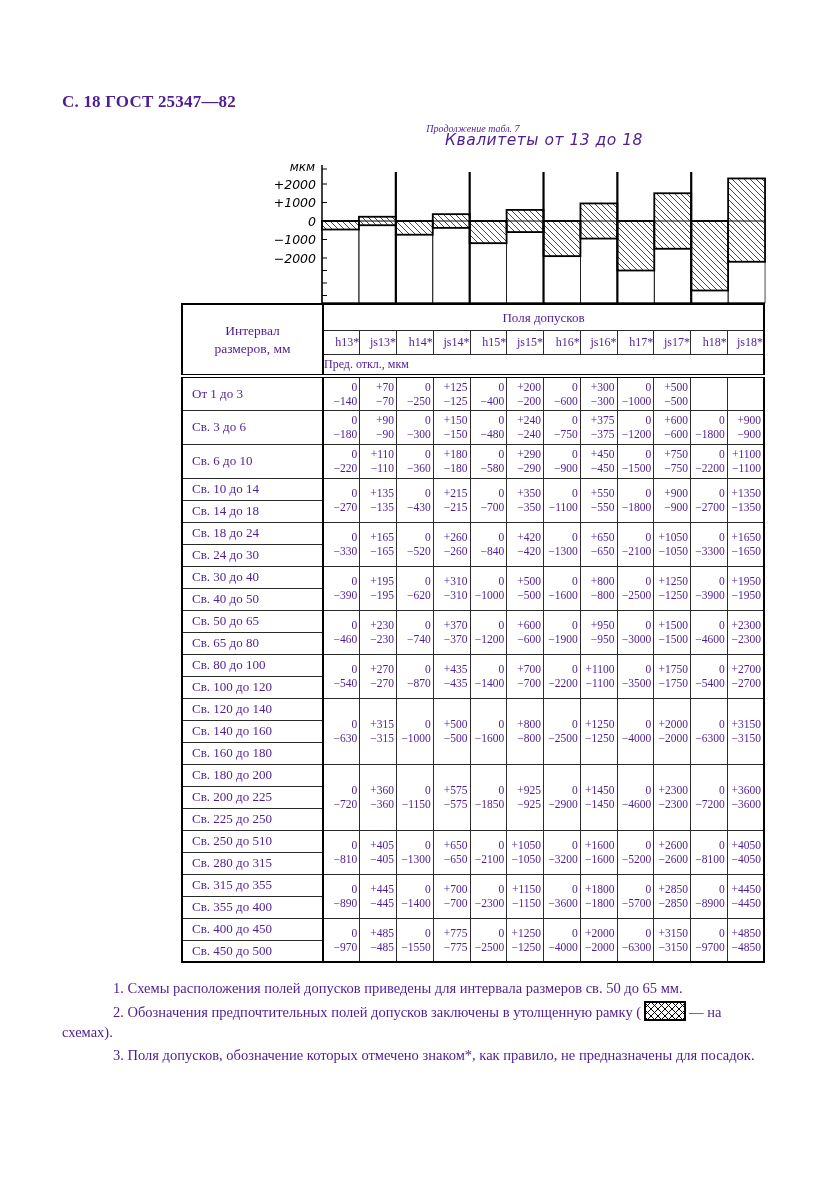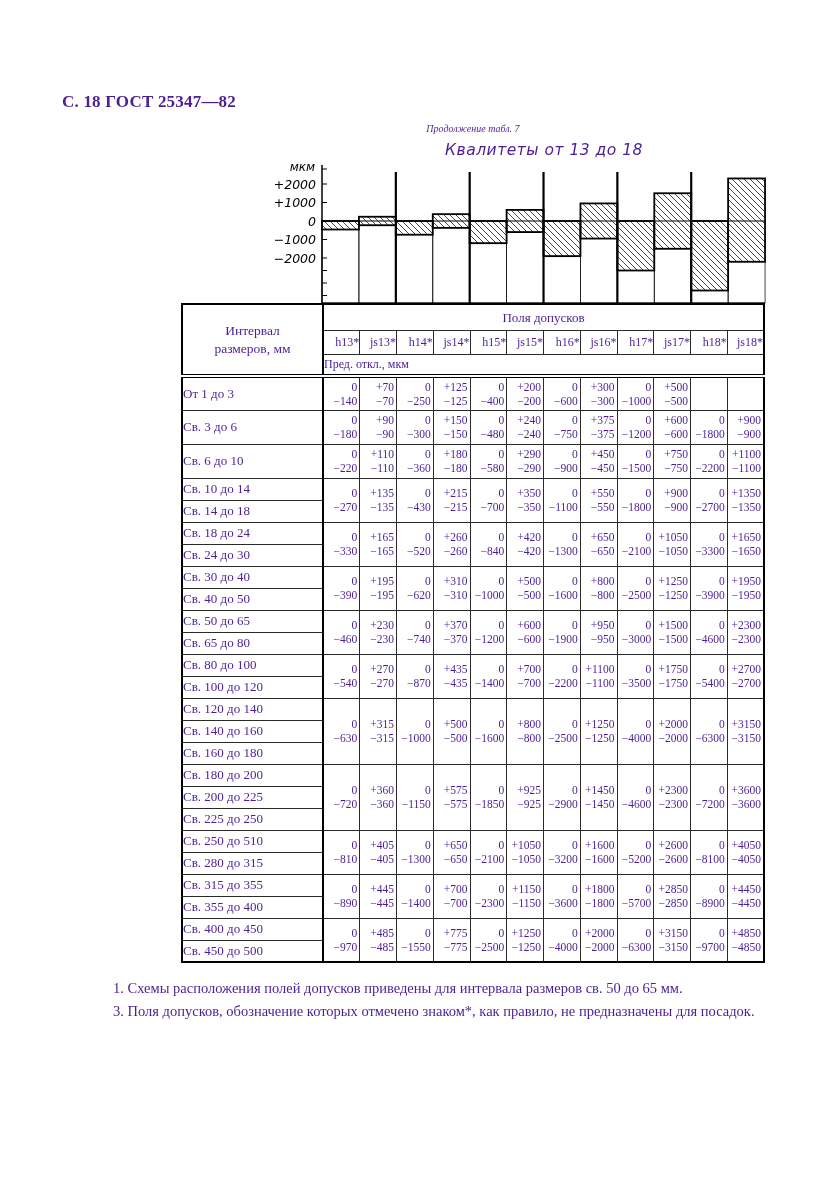--- a/index.html
+++ b/index.html
@@ -1,35 +1,35 @@
 <!DOCTYPE html>
 <html><head>
 <meta charset="utf-8">
 <style>
   html,body{margin:0;padding:0;background:#e8e8e8;}
   .page{position:relative;width:840px;height:1188px;background:#ffffff;margin:0 auto;
         font-family:"Liberation Serif",serif;color:#4c1d95;overflow:hidden;}
   .page-ref{position:absolute;left:62px;top:92px;font-weight:bold;font-size:17px;letter-spacing:.2px;}
   .continuation{position:absolute;left:181px;top:123px;width:584px;text-align:center;
         font-style:italic;font-size:10px;}
-  .chart-title{position:absolute;left:322px;top:141px;width:444px;text-align:center;
+  .chart-title{position:absolute;left:322px;top:131px;width:444px;text-align:center;
         font-family:"DejaVu Sans",sans-serif;font-style:italic;font-size:15.5px;letter-spacing:.5px;}
   #chart-svg{position:absolute;left:260px;top:157px;}
   #chart-svg text{font-family:"DejaVu Sans",sans-serif;font-style:italic;}
 
   table#tol-table{position:absolute;left:181px;top:303px;width:584px;border-collapse:collapse;
         table-layout:fixed;border:2px solid #000;}
   #tol-table th,#tol-table td{border:1px solid #2a2a2a;padding:0;font-weight:normal;
         overflow:hidden;white-space:nowrap;}
   #tol-table .top-hdr{font-size:13px;text-align:center;height:25px;}
   #tol-table .int-hdr{font-size:13.5px;text-align:center;line-height:1.3;border-right:2px solid #000;border-radius:27px;}
   #tol-table .field-hdr{font-size:12px;text-align:right;height:23px;margin-top:8px;}
   #tol-table .sub-hdr{font-size:12px;text-align:left;height:19px;margin-top:8px;}
   #tol-table .dbl{border-bottom:4px double #000;}
-  #tol-table td.int-cell{font-size:13px;text-align:left;border-right:2px solid #000;}
+  #tol-table td.int-cell{font-size:13px;text-align:left;padding-left:9px;border-right:2px solid #000;}
   #tol-table td.val{font-size:11.5px;text-align:right;padding-right:2px;vertical-align:middle;
         line-height:14px;font-family:"Liberation Serif",serif;}
   #tol-table td.pair-start,#tol-table th.pair-start{border-left:1.6px solid #000;}
   #tol-table tr.single{height:34px;}
   #tol-table tr.sub{height:22px;}
 
   .notes{position:absolute;left:62px;top:978px;width:706px;font-size:14.5px;line-height:1.38;}
   .notes p{margin:0 0 3px 0;text-indent:51px;}
   .notes .nheading{text-indent:51px;}
   .hatch-swatch{display:inline-block;width:38px;height:16px;border:2.5px solid #000;
@@ -841,15 +841,16 @@
           </td>
         </tr>
         <tr class="sub">
           <td class="int-cell">Св. 450 до 500</td>
         </tr>
       </tbody>
     </table>
 
   <div class="notes">
     <p>1. Схемы расположения  полей  допусков  приведены  для интервала размеров св. 50 до 65 мм.</p>
+    <p><span>2. Обозначения  предпочтительных полей допусков заключены в утолщенную  рамку (</span><span class="hatch-swatch"></span><span>— на схемах).</span></p>
     <p>3. Поля допусков, обозначение которых отмечено знаком*, как правило, не предназначены для посадок.</p>
   </div>
 </div>
 
 </body></html>

